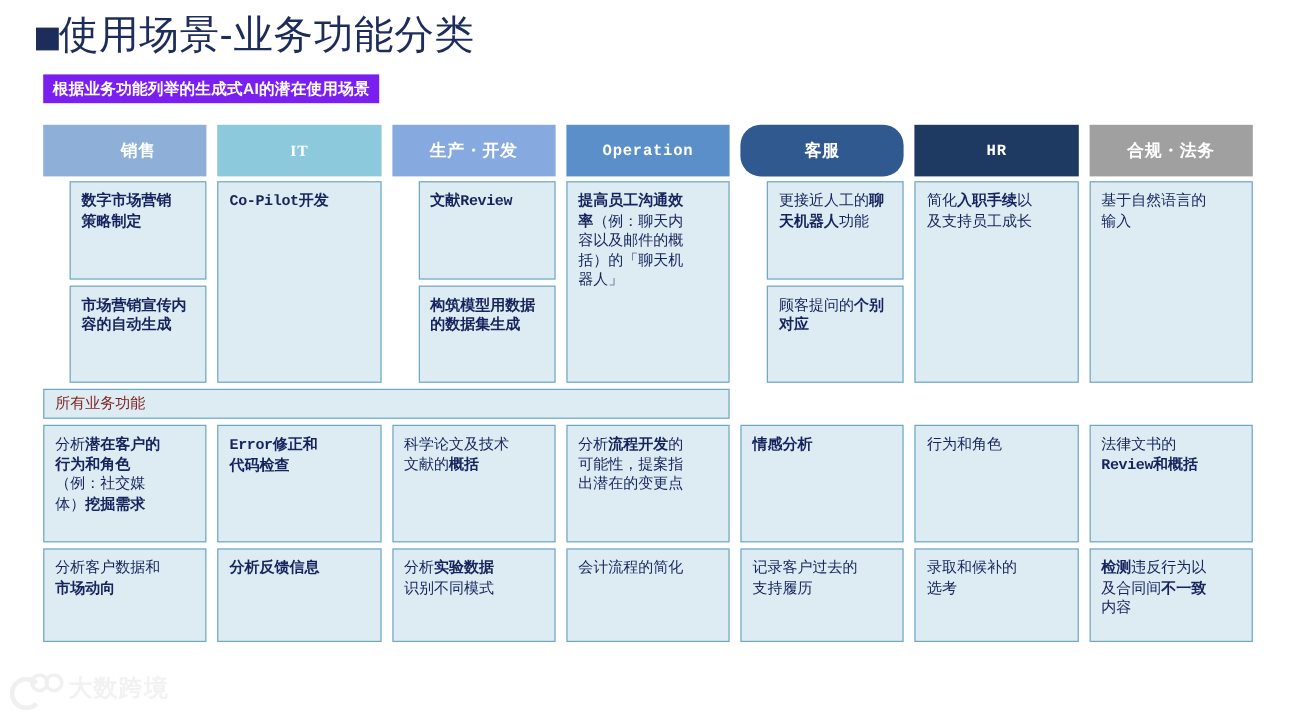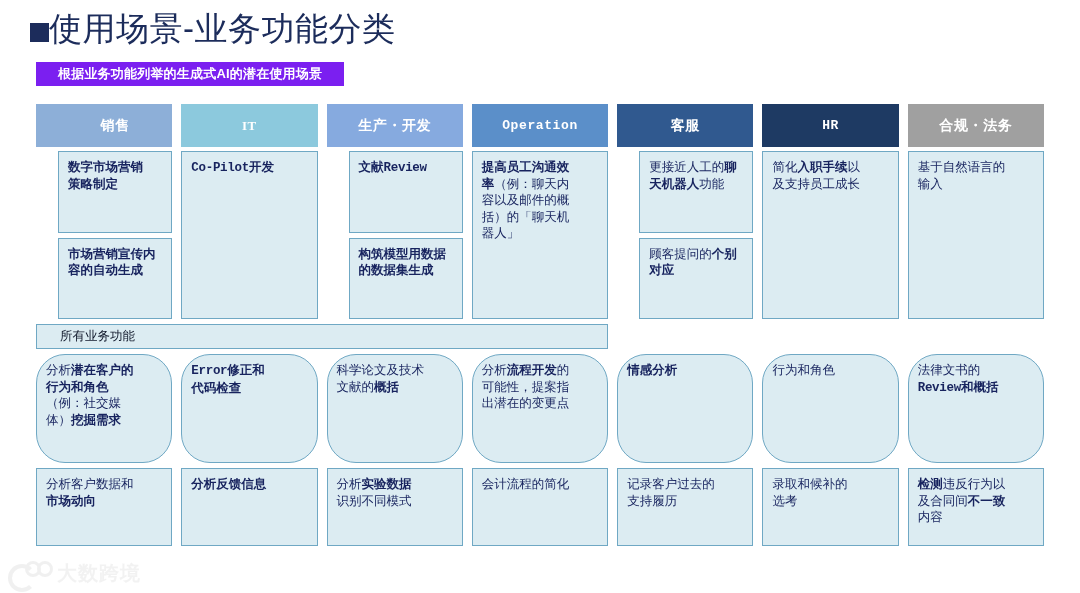--- a/index.html
+++ b/index.html
@@ -16,21 +16,21 @@
   .title-bullet{width:19px;height:19px;background:#1c2c5b;flex:0 0 auto;margin-top:6px;}
   .title-text{
     font-size:33px;line-height:1.05;color:#1c2c5b;font-weight:400;
     letter-spacing:.5px;white-space:nowrap;
   }
 
   
   .banner{
     position:absolute;left:36px;top:62px;height:24px;
     background:#7b1ff0;color:#ffffff;
-    display:flex;align-items:center;padding:0 22px;
+    display:flex;align-items:center;padding:0 8px;
     font-size:13px;font-weight:bold;letter-spacing:.2px;white-space:nowrap;
   }
 
   
   .grid{position:absolute;left:36px;top:104px;width:1008px;}
   .cols{display:grid;grid-template-columns:repeat(7,1fr);column-gap:9px;}
 
   .hdr{
     height:43px;display:flex;align-items:center;justify-content:center;
     color:#ffffff;font-size:14px;font-weight:bold;letter-spacing:.6px;
@@ -52,26 +52,26 @@
   .stack{display:flex;flex-direction:column;row-gap:5px;margin-left:22px;}
   .stack > .cell{flex:1 1 0;}
 
   
   .row-top .stack{height:168px;}
   .row-top > .cell{height:168px;}
 
   .allfunc{
     margin-top:5px;height:25px;
     background:#dcecf2;border:1px solid #6fa8c4;box-sizing:border-box;
-    display:flex;align-items:center;padding:0 23px;
-    color:#0f172a;font-size:12.5px;
+    display:flex;align-items:center;padding:0 9px;
+    color:#7f1d1d;font-size:12.5px;
     grid-column:1 / span 4;
   }
 
-  .row-mid .cell{height:109px;border-radius:29px;}
+  .row-mid .cell{height:98px;}
   .row-bot .cell{height:78px;}
 
   .spacer-row{height:25px;}
 
   
   .watermark{
     position:absolute;left:8px;bottom:6px;
     display:flex;align-items:center;gap:7px;
     opacity:.5;user-select:none;
   }
@@ -93,21 +93,21 @@
 
   <div class="banner">根据业务功能列举的生成式AI的潜在使用场景</div>
 
   <div class="grid">
 
     <div class="cols" id="header-row">
         <div class="hdr" style="background: rgb(141, 175, 216); padding-left: 22px;">销售</div>
         <div class="hdr mono" style="background: rgb(140, 201, 221); font-family: Liberation Serif, serif;">IT</div>
         <div class="hdr" style="background: rgb(134, 170, 223);">生产・开发</div>
         <div class="hdr mono" style="background: rgb(91, 143, 201);">Operation</div>
-        <div class="hdr" style="background: rgb(48, 89, 143);">客服</div>
+        <div class="hdr" style="background: rgb(48, 89, 143); border-radius: 17px;">客服</div>
         <div class="hdr mono" style="background: rgb(30, 58, 99);">HR</div>
         <div class="hdr" style="background: rgb(160, 160, 160);">合规・法务</div>
       </div>
 
     <div class="cols body-region row-top" id="top-row">
         <div class="stack">
           <div class="cell"><b>数字市场营销<br>策略制定</b></div>
           <div class="cell"><b>市场营销宣传内<br>容的自动生成</b></div>
         </div>
         <div class="cell"><span class="mono">Co-Pilot</span><b>开发</b></div>

